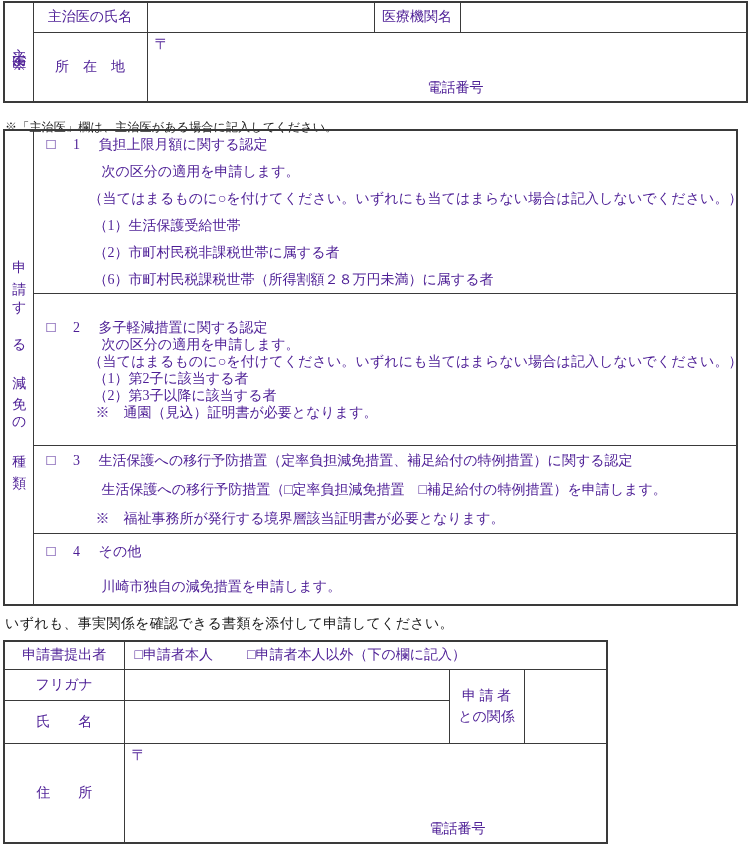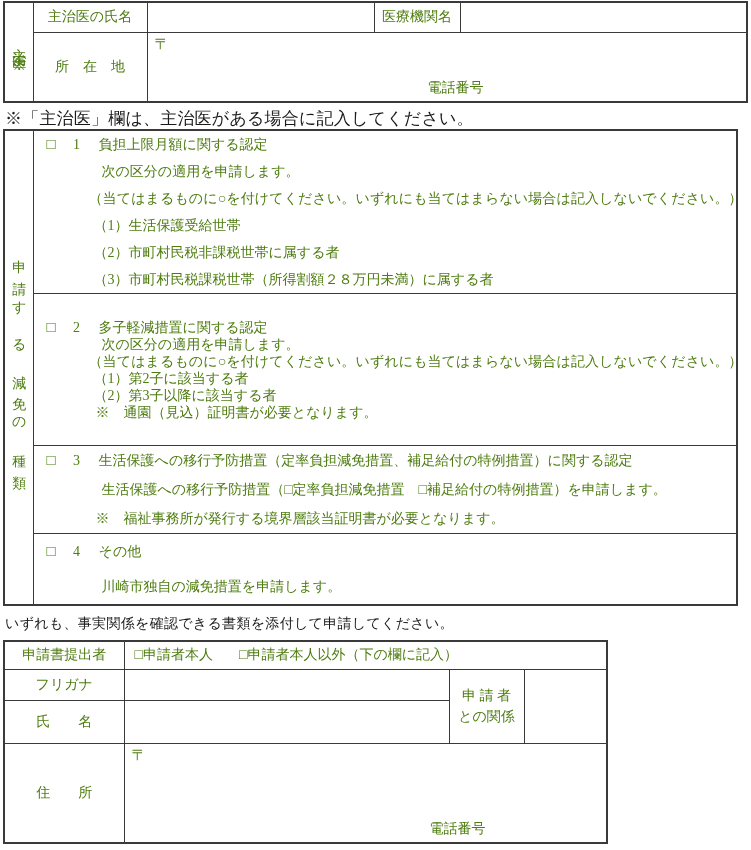--- a/index.html
+++ b/index.html
@@ -5,21 +5,21 @@
   html,body { margin:0; padding:0; background:#ffffff; }
   .page {
     position:relative;
     width:751px; height:850px;
     background:#ffffff;
     font-family:"Liberation Serif","DejaVu Serif",serif;
     color:#1a1a1a;
     overflow:hidden;
   }
   table { border-collapse:collapse; table-layout:fixed; }
-  td { padding:0; font-size:14px; color:#4d7c0f; }
+  td { padding:0; font-size:14px; color:#4c1d95; }
 
   
   .tbl { position:absolute; left:3px; }
   .tbl td { border:1px solid #3a3a3a; }
   .tbl { border:2px solid #3a3a3a; }
 
   #doctor-table { top:1px; width:745px; }
   #exemption-table { top:129px; width:735px; }
   #submitter-table { top:640px; width:605px; }
 
@@ -34,21 +34,21 @@
   .lbl { text-align:center; vertical-align:middle; }
   .field { background:#ffffff; }
 
   .addr { position:relative; vertical-align:top; }
   .postal { padding:4px 0 0 7px; font-size:15px; line-height:15px; }
   .phone { position:absolute; bottom:4px; font-size:14px;font-family:Liberation Serif, serif; }
   .phone-doc { left:280px; }
   .phone-sub { left:305px; }
 
   
-  .note1 { position:absolute; top:107px; left:5px; font-size:17px; letter-spacing:0.2px; }
+  .note1 { position:absolute; top:119px; left:5px; font-size:12px; letter-spacing:0.2px; }
   .note2 { position:absolute; top:615px; left:5px; font-size:14px; letter-spacing:0.3px; }
 
   
   .sec { vertical-align:middle; }
   .sec-inner { display:flex; flex-direction:column; justify-content:center;font-family:Liberation Serif, serif; }
   .s1 .line { line-height:27px; }
   .s2 .line { line-height:17px; }
   .s3 .line { line-height:29px; }
   .s4 .line { line-height:35px; }
   .line { white-space:nowrap; font-size:14px; }
@@ -56,21 +56,21 @@
   .i-a { padding-left:68px; }
   .i-p { padding-left:55px; letter-spacing:0.1px; }
   .i-i { padding-left:60px; }
   .i-n { padding-left:62px; }
   .cbx { display:inline-block; font-size:15px; }
   .inum { display:inline-block; width:12px; margin:0 16px 0 15px; text-align:center; }
 
   
   .opt-cell { vertical-align:middle; padding-left:10px; }
   .opt { font-size:14px; }
-  .opt-self { margin-right:26px; }
+  .opt-self { margin-right:34px; }
   .rel { text-align:center; vertical-align:middle; font-size:14px; line-height:21px; }
   .dotted { border-bottom:1px dotted #444444 !important;margin-top:8px; }
   tr.r-furigana td { border-bottom-style:none; }
 </style>
 </head>
 <body>
 
 <div class="page">
 
   <table id="doctor-table" class="tbl">
@@ -111,21 +111,21 @@
       <td class="vlabel vl-exm" rowspan="4">申請する減免の種類</td>
       <td class="sec s1">
         <div class="sec-inner">
           <div class="line i-head">
             <span class="cbx">□</span><span class="inum">1</span><span>負担上限月額に関する認定</span>
           </div>
           <div class="line i-a">次の区分の適用を申請します。</div>
           <div class="line i-p">（当てはまるものに○を付けてください。いずれにも当てはまらない場合は記入しないでください。）</div>
           <div class="line i-i">（1）生活保護受給世帯</div>
           <div class="line i-i">（2）市町村民税非課税世帯に属する者</div>
-          <div class="line i-i">（3）市町村民税課税世帯（所得割額２８万円未満）に属する者</div>
+          <div class="line i-i">（6）市町村民税課税世帯（所得割額２８万円未満）に属する者</div>
         </div>
       </td>
     </tr>
     <tr style="height:152px">
       <td class="sec s2">
         <div class="sec-inner">
           <div class="line i-head">
             <span class="cbx">□</span><span class="inum">2</span><span>多子軽減措置に関する認定</span>
           </div>
           <div class="line i-a">次の区分の適用を申請します。</div>

